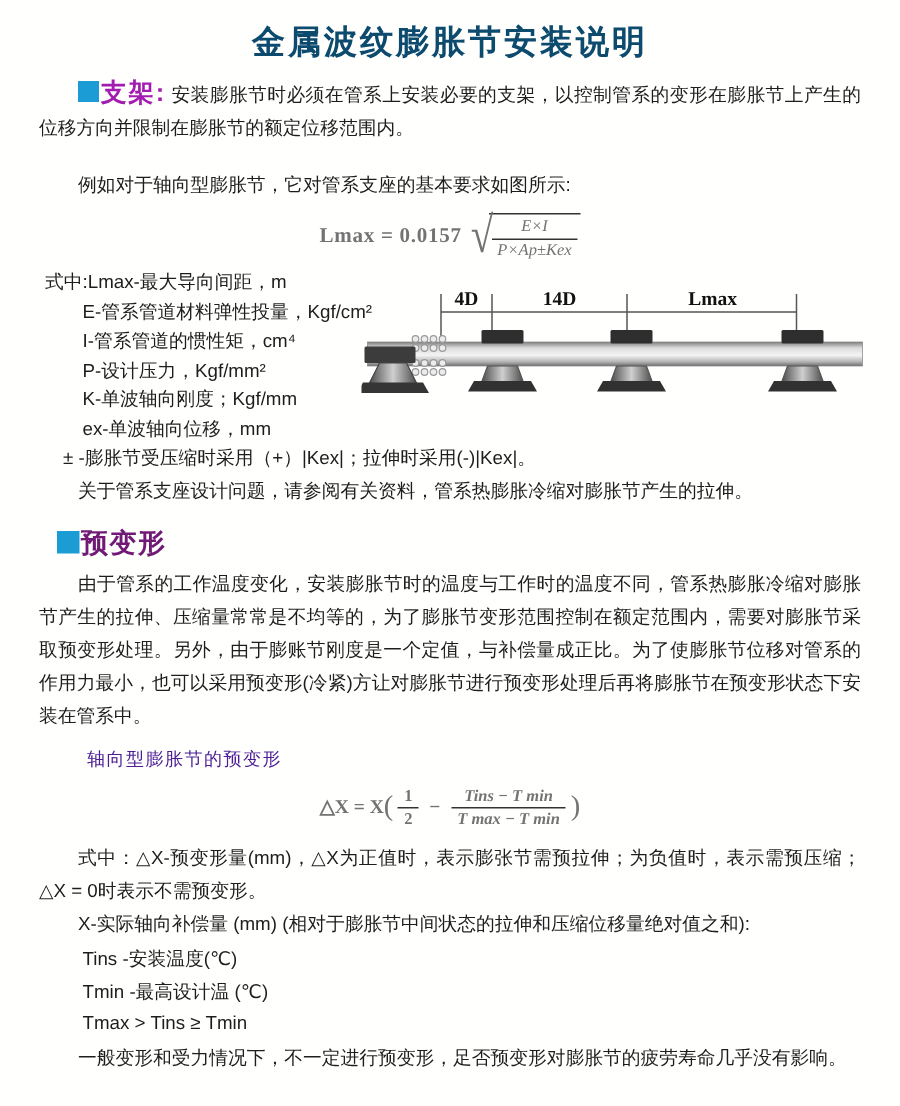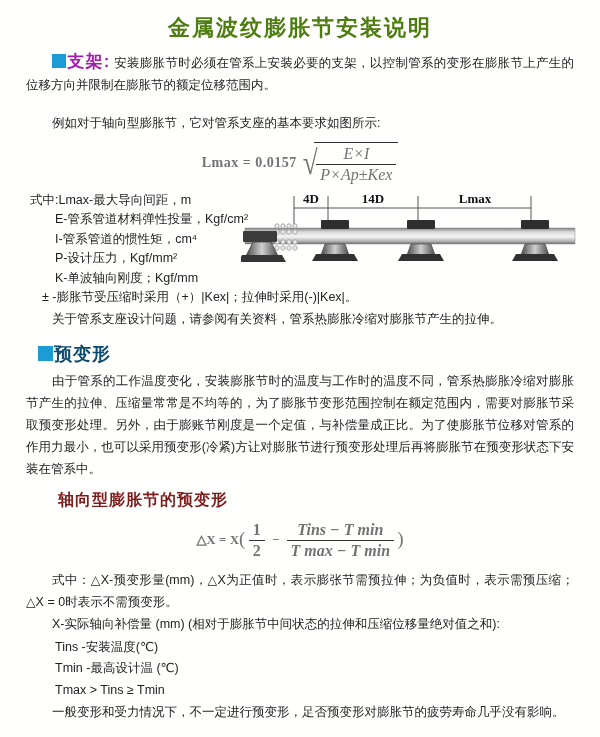--- a/index.html
+++ b/index.html
@@ -5,57 +5,57 @@
   html,body{margin:0;padding:0;}
   body{
     width:600px;height:737px;background:#fffffe;overflow:hidden;
     font-family:"Liberation Sans","DejaVu Sans",sans-serif;color:#1d1d1d;
     position:relative;
   }
   .page{position:relative;width:600px;height:737px;}
 
   .doc-title{
     margin:0;padding-top:13px;text-align:center;
-    font-size:22px;font-weight:bold;letter-spacing:2px;color:#4d7c0f;
+    font-size:22px;font-weight:bold;letter-spacing:2px;color:#0c4a6e;
   }
 
   p{margin:0;}
   .body-par{
     margin:0 26px;font-size:12.5px;line-height:22px;text-align:justify;
     text-indent:26px;
   }
   .sq{
     display:inline-block;width:14px;height:14px;background:#1b9cd4;
     margin-right:1px;vertical-align:-1px;
   }
   .sq-big{width:15px;height:15px;background:#1b9cd4;}
   .inline-head{
     color:#a21caf;font-size:17px;font-weight:bold;letter-spacing:1px;
   }
   .sec-head{
-    color:#0c4a6e;font-size:18px;font-weight:bold;letter-spacing:1px;
+    color:#701a75;font-size:18px;font-weight:bold;letter-spacing:1px;
     margin:12px 0 4px 38px;
   }
   .sub-head{
-    color:#7f1d1d;font-size:16px;font-weight:bold;letter-spacing:1px;
+    color:#4c1d95;font-size:12px;font-weight:normal;letter-spacing:1px;
     margin:10px 0 2px 58px;
   }
 
   
   .formula{
     text-align:center;font-family:Liberation Serif, serif;
     color:#737373;
   }
   .formula1{margin:8px 0 6px 0;}
   .f-bold{font-weight:bold;font-size:14px;letter-spacing:.5px;}
   .frac{display:inline-block;vertical-align:middle;text-align:center;line-height:1.15;}
   .frac .num{display:block;border-bottom:1px solid #333;padding:0 4px 1px 4px;}
   .frac .den{display:block;padding:1px 4px 0 4px;}
   .ital{font-style:italic;}
-  .f-small{font-size:16px;}
+  .f-small{font-size:11px;}
   .sqrt-sign{
     display:inline-block;font-size:34px;font-weight:400;line-height:0;
     vertical-align:middle;margin:0 -5px 0 4px;transform:scaleX(.8);
   }
   .radicand{
     display:inline-block;border-top:1.6px solid #333;vertical-align:middle;
     padding:2px 2px 0 2px;
   }
   .formula2{margin:10px 0 8px 0;font-size:13px;font-weight:bold;}
   .bigparen{font-size:19px;font-weight:normal;vertical-align:-1px;}
@@ -92,20 +92,21 @@
   <div class="formula formula1">
     <span class="f-bold">Lmax = 0.0157</span><span class="sqrt-sign">√</span><span class="radicand"><span class="frac f-small ital"><span class="num">E×I</span><span class="den">P×Ap±Kex</span></span></span>
   </div>
 
   <div class="varlist">
     <div class="vrow">式中:Lmax-最大导向间距，m</div>
     <div class="vrow ind">E-管系管道材料弹性投量，Kgf/cm²</div>
     <div class="vrow ind">I-管系管道的惯性矩，cm⁴</div>
     <div class="vrow ind">P-设计压力，Kgf/mm²</div>
     <div class="vrow ind">K-单波轴向刚度；Kgf/mm</div>
+    <div class="vrow ind">ex-单波轴向位移，mm</div>
     <div class="vrow ind-s">± -膨胀节受压缩时采用（+）|Kex|；拉伸时采用(-)|Kex|。</div>
   </div>
   <p class="note-par">关于管系支座设计问题，请参阅有关资料，管系热膨胀冷缩对膨胀节产生的拉伸。</p>
 
   <div class="diagram-wrap">
     <svg width="356" height="98" viewBox="0 0 356 98">
       <defs>
         <linearGradient id="gPipe" x1="0" y1="0" x2="0" y2="1">
           <stop offset="0" stop-color="#7f7f7f"></stop>
           <stop offset="0.25" stop-color="#dcdcdc"></stop>

